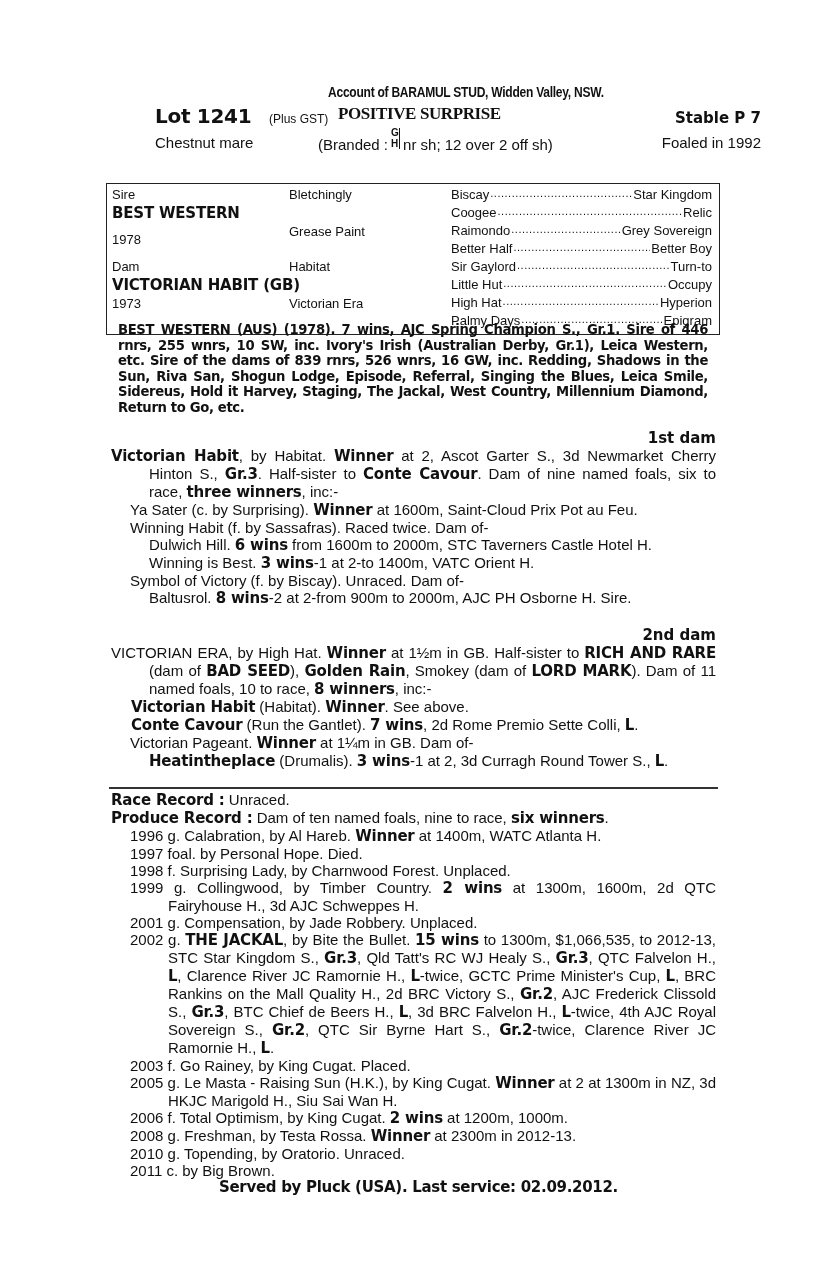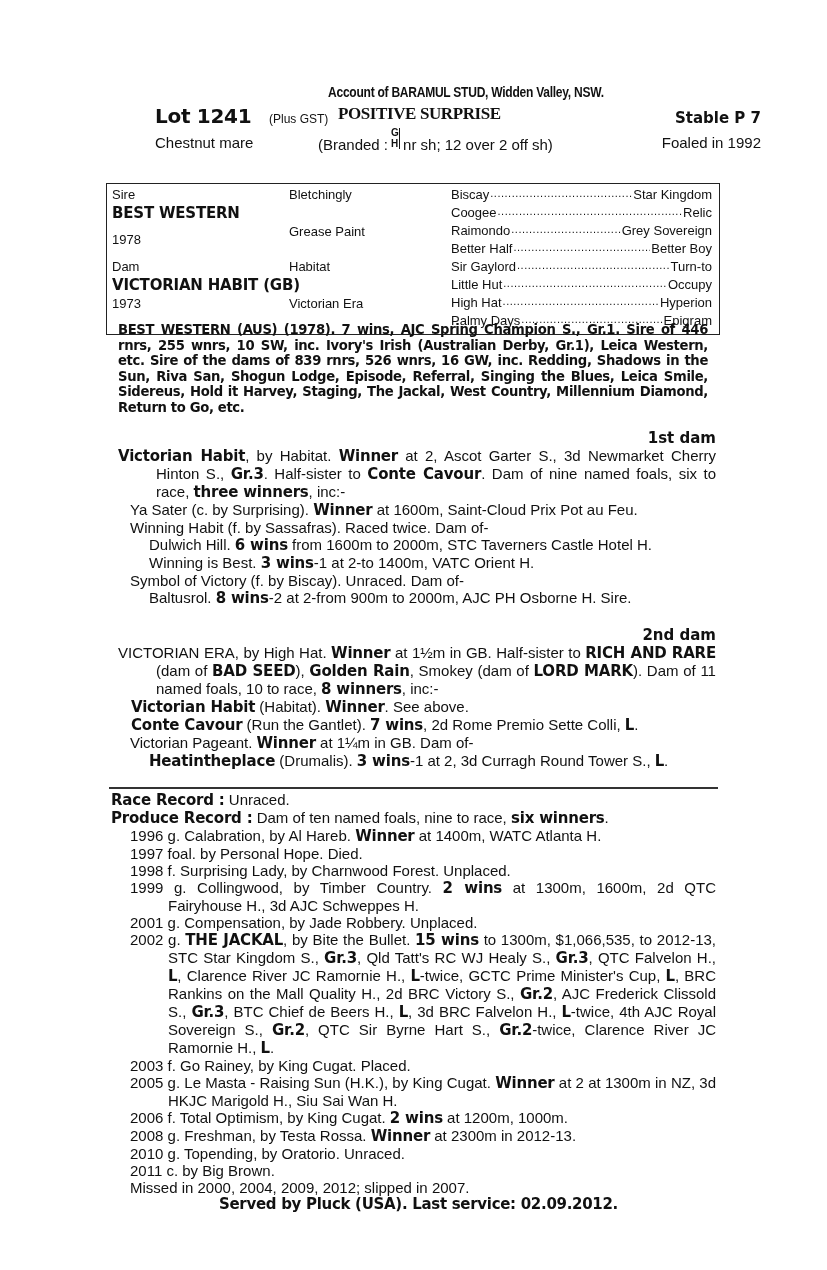--- a/index.html
+++ b/index.html
@@ -25,21 +25,21 @@
   .ped-cell { position: absolute; font-size: 13px; white-space: nowrap; line-height: 18px; }
   .ped-name { font-family: "DejaVu Sans", sans-serif; font-weight: bold; font-size: 15px; letter-spacing: -0.2px; }
   .ped-line { position: absolute; left: 344px; width: 261px; font-size: 13px; line-height: 18px; height: 18px; display: flex; white-space: nowrap; overflow: hidden; }
   .ped-line .dots { flex: 1; overflow: hidden; position: relative; margin: 0 1px; }
   .ped-line .dots::after { content: "........................................................................................................"; position: absolute; left: 0; bottom: 2px; letter-spacing: 0.5px; font-size: 11px; }
 
   .sire-summary { position: absolute; left: 118px; top: 322px; width: 590px; font-family: "DejaVu Sans", sans-serif; font-weight: bold; font-size: 13.2px; line-height: 15.5px; text-align: justify; letter-spacing: -0.35px; }
 
   .body { position: absolute; left: 111px; top: 430px; width: 605px; font-size: 15px; line-height: 17px; }
   .sec-title { font-family: "DejaVu Sans", sans-serif; font-weight: bold; font-size: 15px; line-height: 17px; text-align: right; }
-  .para { text-align: justify; padding-left: 38px; text-indent: -38px; margin-left: 7px; }
+  .para { text-align: justify; padding-left: 38px; text-indent: -38px; }
   .l1 { padding-left: 38px; text-indent: -19px; }
   .l2 { padding-left: 38px; }
   .l1b { padding-left: 38px; text-indent: -18px; }
   .strong { font-family: "DejaVu Sans", sans-serif; font-weight: bold; letter-spacing: -0.2px; }
   .hr { height: 2px; background: #333; margin: 17px -2px 2px -2px; }
   .served { text-align: center; font-family: "DejaVu Sans", sans-serif; font-weight: bold; letter-spacing: -0.3px; margin-left: 10px; }
   .p-item { padding-left: 57px; text-indent: -38px; text-align: justify; }
 </style>
 </head>
 <body>
@@ -145,16 +145,15 @@
   <div class="p-item"><span>1998 f. Surprising Lady, by Charnwood Forest. Unplaced.</span></div>
   <div class="p-item"><span>1999 g. Collingwood, by Timber Country. </span><span class="strong">2 wins</span><span> at 1300m, 1600m, 2d QTC Fairyhouse H., 3d AJC Schweppes H.</span></div>
   <div class="p-item"><span>2001 g. Compensation, by Jade Robbery. Unplaced.</span></div>
   <div class="p-item"><span>2002 g. </span><span class="strong">THE JACKAL</span><span>, by Bite the Bullet. </span><span class="strong">15 wins</span><span> to 1300m, $1,066,535, to 2012-13, STC Star Kingdom S., </span><span class="strong">Gr.3</span><span>, Qld Tatt's RC WJ Healy S., </span><span class="strong">Gr.3</span><span>, QTC Falvelon H., </span><span class="strong">L</span><span>, Clarence River JC Ramornie H., </span><span class="strong">L</span><span>-twice, GCTC Prime Minister's Cup, </span><span class="strong">L</span><span>, BRC Rankins on the Mall Quality H., 2d BRC Victory S., </span><span class="strong">Gr.2</span><span>, AJC Frederick Clissold S., </span><span class="strong">Gr.3</span><span>, BTC Chief de Beers H., </span><span class="strong">L</span><span>, 3d BRC Falvelon H., </span><span class="strong">L</span><span>-twice, 4th AJC Royal Sovereign S., </span><span class="strong">Gr.2</span><span>, QTC Sir Byrne Hart S., </span><span class="strong">Gr.2</span><span>-twice, Clarence River JC Ramornie H., </span><span class="strong">L</span><span>.</span></div>
   <div class="p-item"><span>2003 f. Go Rainey, by King Cugat. Placed.</span></div>
   <div class="p-item"><span>2005 g. Le Masta - Raising Sun (H.K.), by King Cugat. </span><span class="strong">Winner</span><span> at 2 at 1300m in NZ, 3d HKJC Marigold H., Siu Sai Wan H.</span></div>
   <div class="p-item"><span>2006 f. Total Optimism, by King Cugat. </span><span class="strong">2 wins</span><span> at 1200m, 1000m.</span></div>
   <div class="p-item"><span>2008 g. Freshman, by Testa Rossa. </span><span class="strong">Winner</span><span> at 2300m in 2012-13.</span></div>
   <div class="p-item"><span>2010 g. Topending, by Oratorio. Unraced.</span></div>
   <div class="p-item"><span>2011 c. by Big Brown.</span></div>
-  <div class="p-item"><span>Missed in 2000, 2004, 2009, 2012; slipped in 2007.</span></div>
 
   <div class="served">Served by Pluck (USA). Last service: 02.09.2012.</div>
 </div>
 
 </body></html>

